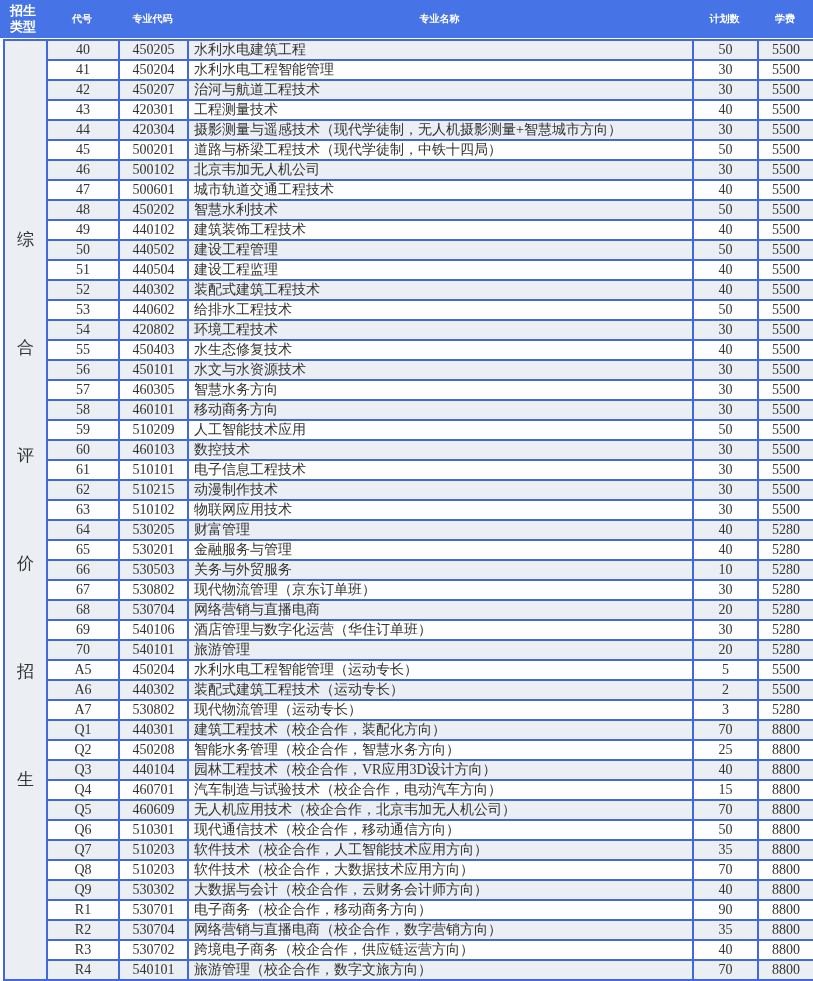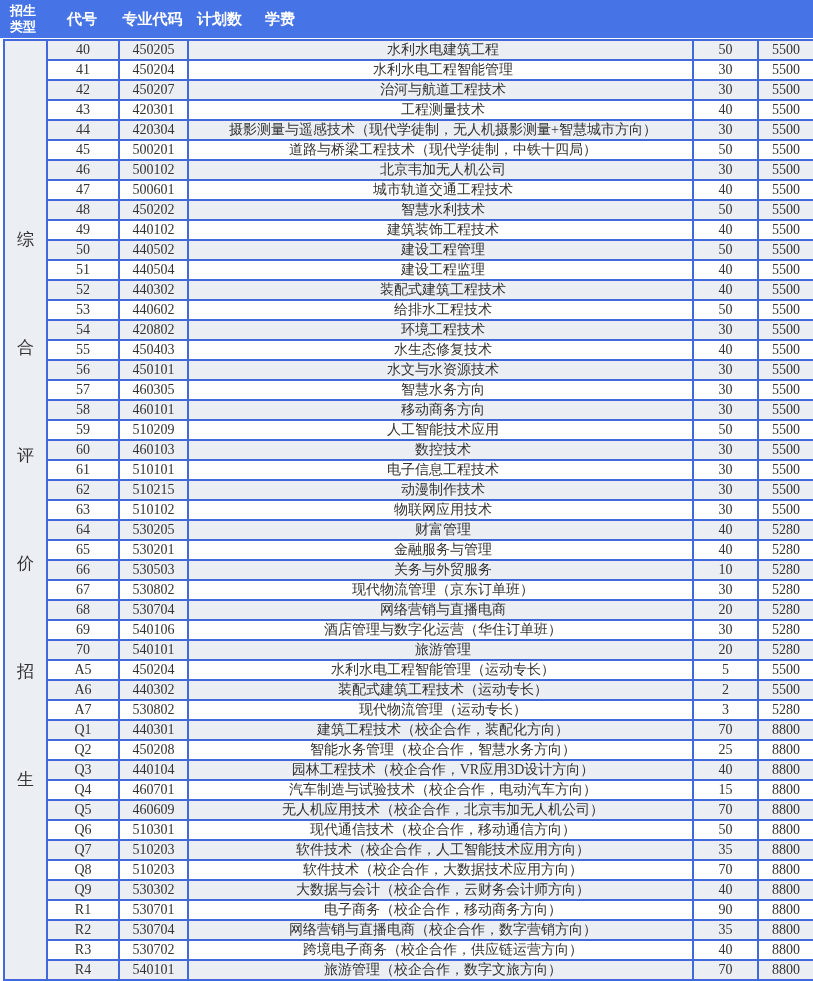--- a/index.html
+++ b/index.html
@@ -20,21 +20,21 @@
   .header-row {
     display:flex;
     width:813px; height:38px;
     background:var(--header-bg);
     color:#ffffff;
     font-family:"Liberation Sans","DejaVu Sans",sans-serif;
     font-weight:bold;
   }
   .hcell {
     display:flex; align-items:center; justify-content:center;
-    font-size:15px; text-align:center;
+    font-size:10px; text-align:center;
   }
   .hcell.h-type { width:46px; font-size:13px; line-height:1.25; word-break:break-all; padding:4px 7px; box-sizing:border-box; }
   .hcell.h-code  { width:72px; }
   .hcell.h-mcode { width:69px; }
   .hcell.h-name  { width:505px; }
   .hcell.h-plan  { width:65px; }
   .hcell.h-fee   { width:56px; }
 
   table.plan-table {
     border-collapse:collapse;
@@ -47,21 +47,21 @@
     border:2px solid var(--border);
     height:18px;
     line-height:18px;
     padding:0;
     font-size:14px;
     color:var(--text);
     text-align:center;
     white-space:nowrap;
     overflow:hidden;
   }
-  .plan-table td.c-name { text-align:center; padding-left:5px; }
+  .plan-table td.c-name { text-align:left; padding-left:5px; }
   .plan-table tbody tr:nth-child(odd) td { background:var(--stripe); }
   .plan-table tbody tr:nth-child(even) td { background:#ffffff; }
   .plan-table td.span-cell { background:var(--stripe) !important; vertical-align:middle; }
   .vchars {
     display:flex; flex-direction:column;
     align-items:center; justify-content:center;
     gap:90px;
     height:100%;
     font-size:17px;
     color:var(--text);
@@ -69,20 +69,21 @@
 </style>
 </head>
 <body>
 
 <div class="page">
 
   <div class="header-row">
     <div class="hcell h-type">招生类型</div>
     <div class="hcell h-code">代号</div>
     <div class="hcell h-mcode">专业代码</div>
+    <div class="hcell h-name">专业名称</div>
     <div class="hcell h-plan">计划数</div>
     <div class="hcell h-fee">学费</div>
   </div>
 
   <table class="plan-table">
     <colgroup>
       <col style="width:43px">
       <col style="width:72px">
       <col style="width:69px">
       <col style="width:505px">

